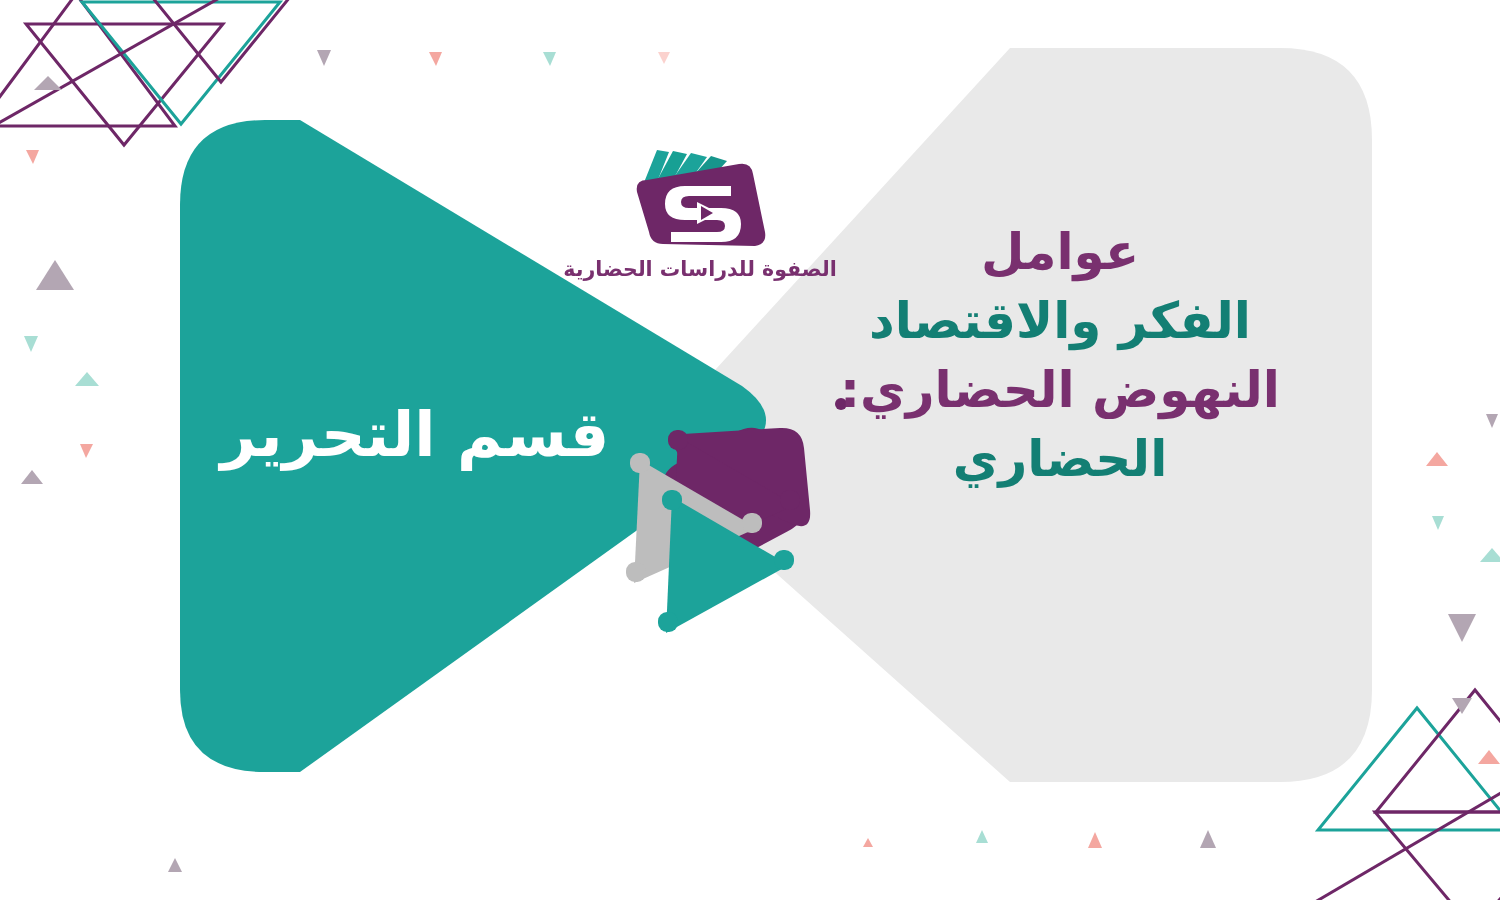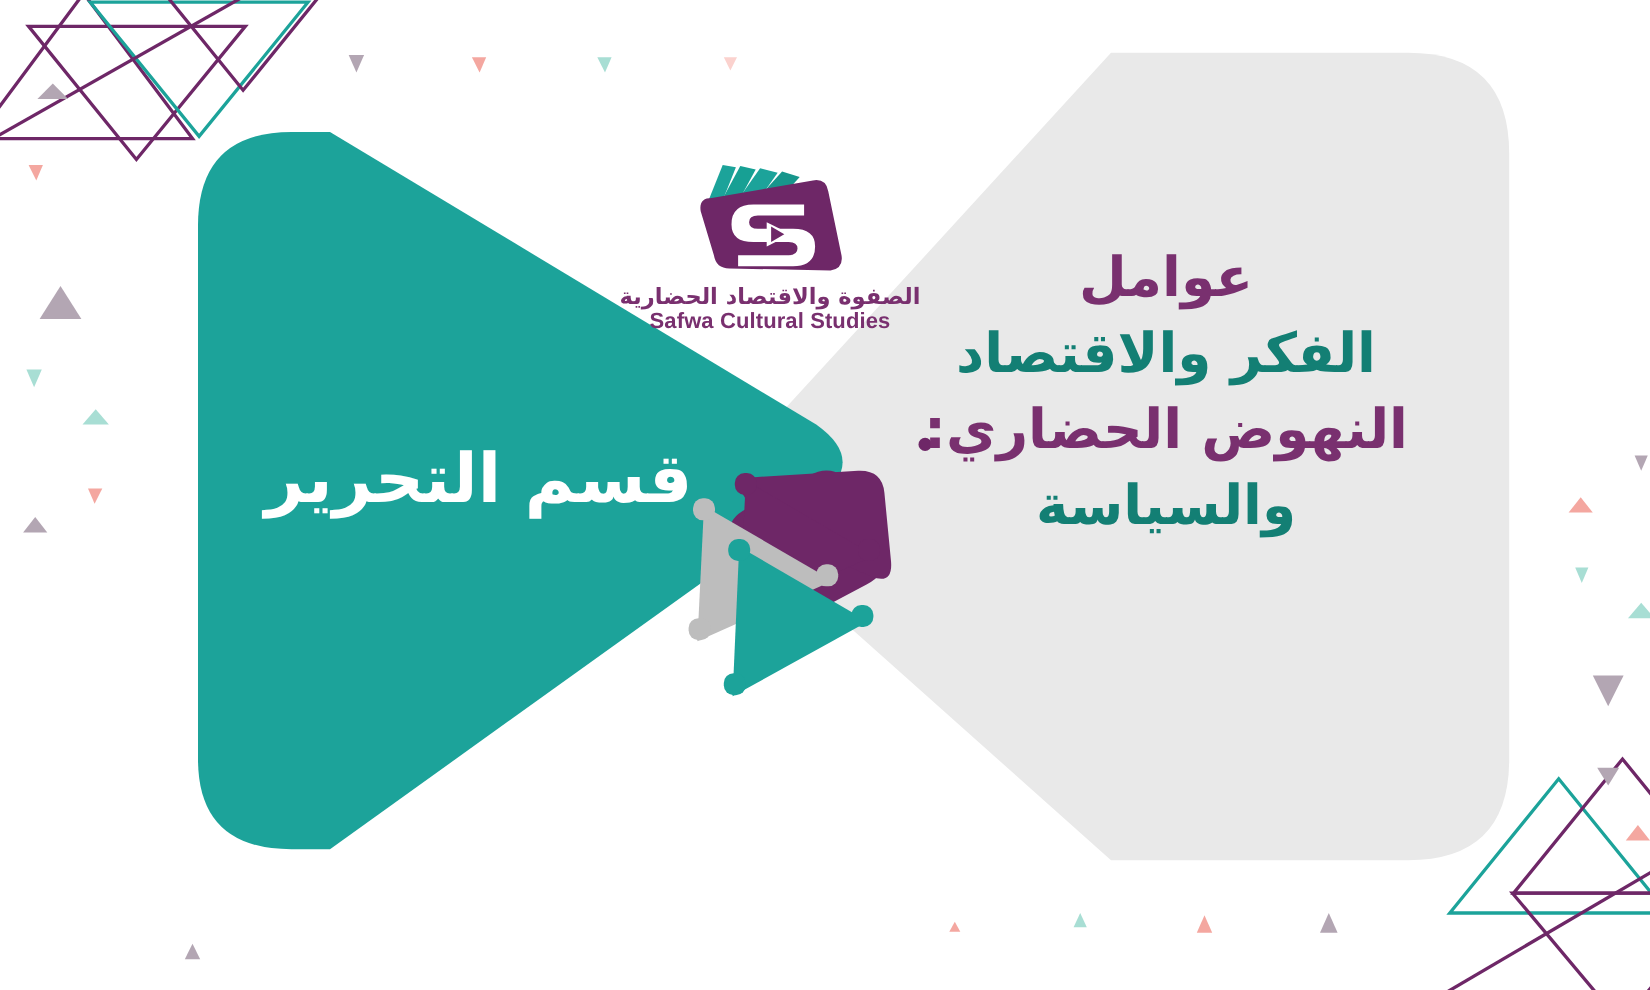--- a/index.html
+++ b/index.html
@@ -68,21 +68,20 @@
     width: 470px;
     text-align: center;
     direction: rtl;
     color: #ffffff;
     font-size: 62px;
     font-weight: 700;
     line-height: 1.2;
     font-family: "DejaVu Sans", sans-serif;
     z-index: 40;
     white-space: nowrap;
-    padding-left: 20px;
   }
 
   
   .title-wrap {
     position: absolute;
     right: 170px;
     top: 218px;
     width: 540px;
     direction: rtl;
     text-align: center;
@@ -217,26 +216,25 @@
         <path d="M70 41 L98 10 L114 15 L86 46 Z" fill="#17968C"></path>
       </g>
 
       <path d="M34 34 L126 18 Q138 16 140 28 L152 86 Q154 98 142 100 L50 98 Q38 98 36 86 L24 46 Q22 34 34 34 Z" fill="#6E2767"></path>
 
       <path d="M118 40 L72 40 Q52 40 52 58 Q52 74 72 74 L104 74 Q112 74 112 80 Q112 86 104 86 L58 86 L58 96 L108 96 Q128 96 128 78 Q128 62 108 62 L76 62 Q68 62 68 56 Q68 50 76 50 L118 50 Z" fill="#ffffff"></path>
 
       <path d="M84 56 L106 67 L84 78 Z" fill="#ffffff"></path>
       <path d="M88 60 L100 67 L88 74 Z" fill="#6E2767"></path>
     </svg>
-    <div class="logo-ar">الصفوة والاقتصاد الحضارية</div>
-    <div class="logo-en">Safwa Cultural Studies</div>
+    <div class="logo-ar">الصفوة للدراسات الحضارية</div>
   </div>
 
   <div class="dept-label">قسم التحرير</div>
 
   <div class="title-wrap">
     <div class="title-line purple">عوامل</div>
     <div class="title-line teal">الفكر والاقتصاد</div>
     <div class="title-line purple">النهوض الحضاري:</div>
-    <div class="title-line teal">والسياسة</div>
+    <div class="title-line teal">الحضاري</div>
   </div>
 
 </div>
 
 </body></html>

